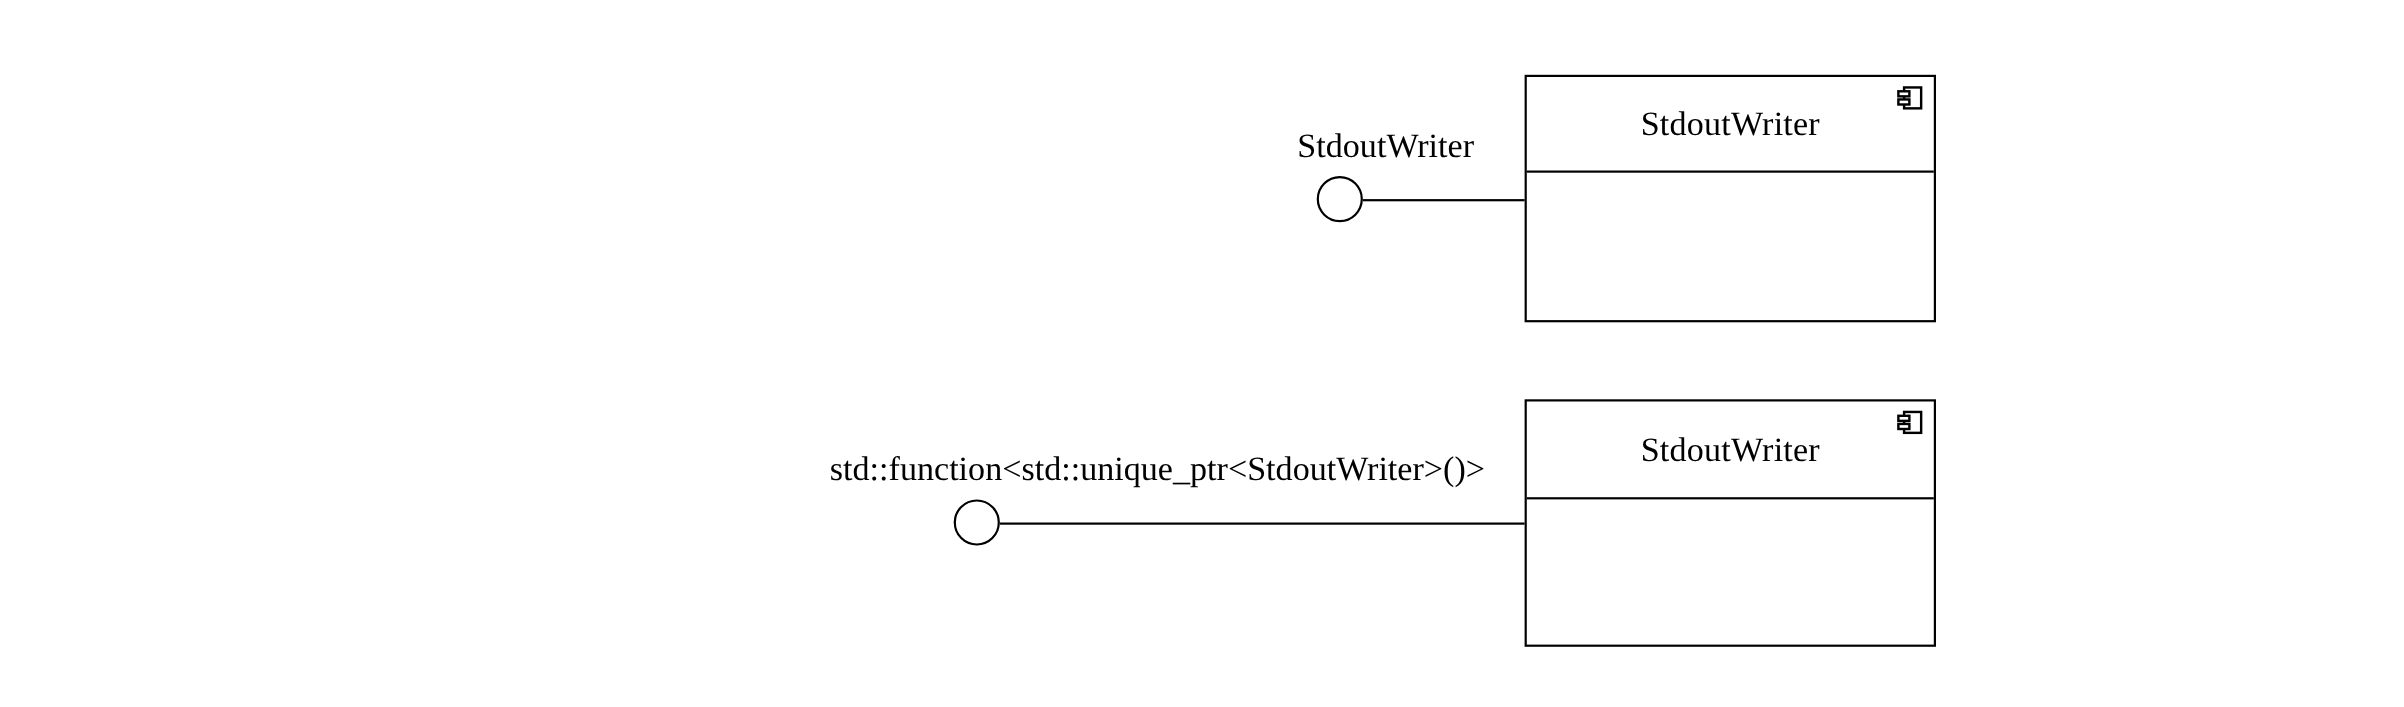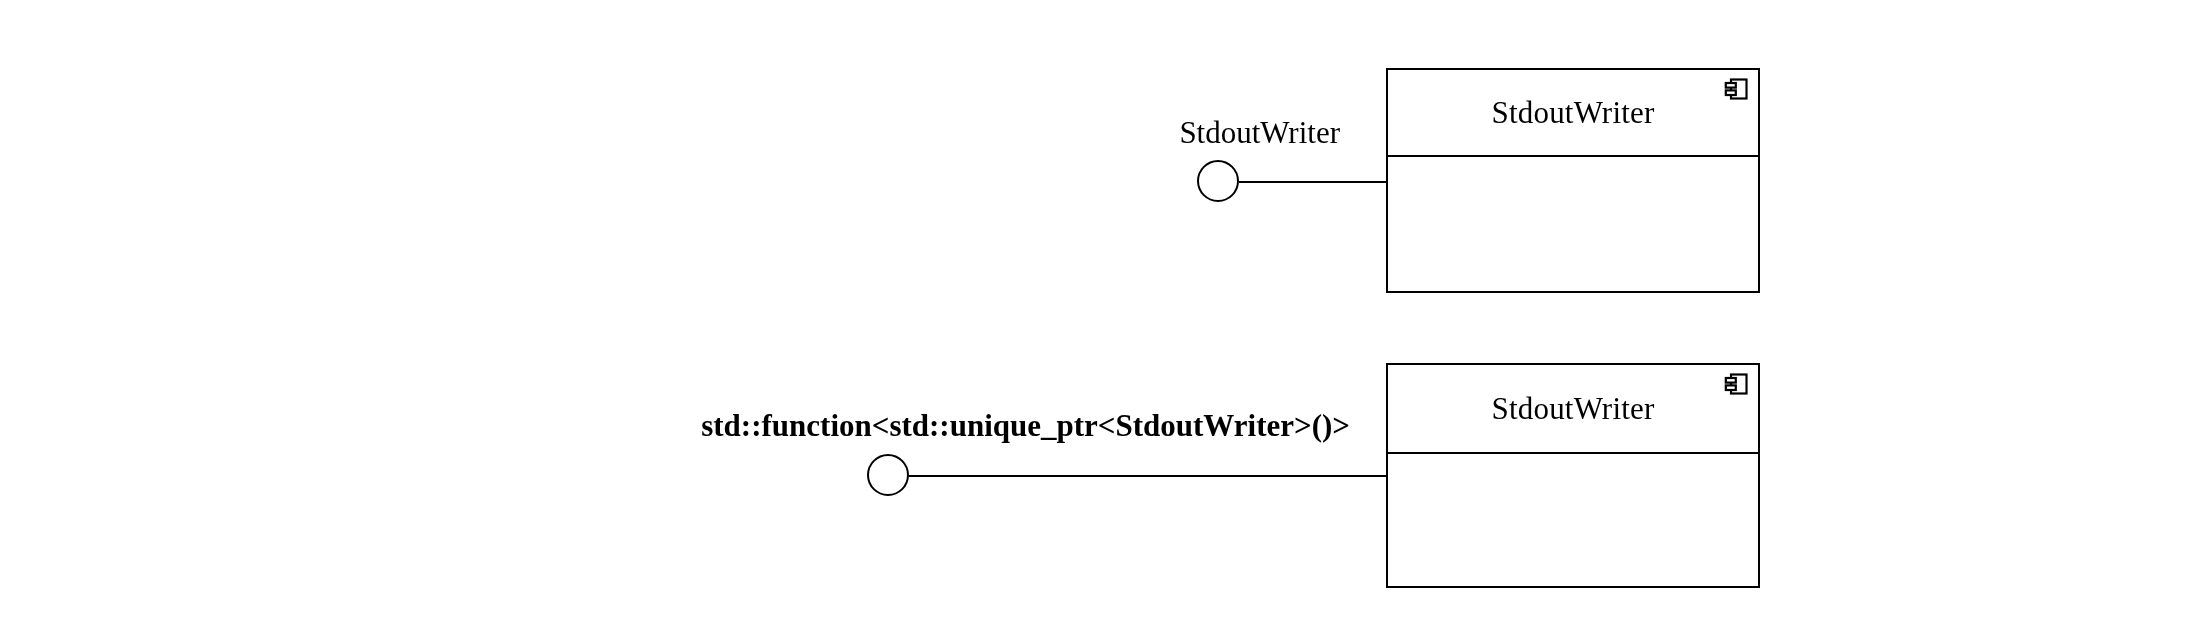--- a/index.html
+++ b/index.html
@@ -106,21 +106,21 @@
       <svg viewBox="0 0 26 26" xmlns="http://www.w3.org/2000/svg">
         <rect x="7" y="3.5" width="15.5" height="19" fill="#ffffff" stroke="#000000" stroke-width="2.2"></rect>
         <rect x="1.8" y="7" width="10" height="4.6" fill="#ffffff" stroke="#000000" stroke-width="2.2"></rect>
         <rect x="1.8" y="14.4" width="10" height="4.6" fill="#ffffff" stroke="#000000" stroke-width="2.2"></rect>
       </svg>
     </span>
 
     <div class="component-body" style="top:87px;"></div>
   </div>
 
-  <div class="interface-label right-aligned" style="left:350px; top:410px; width:1000px;font-weight:bold;">std::function&lt;std::unique_ptr&lt;StdoutWriter&gt;()&gt;</div>
+  <div class="interface-label right-aligned" style="left:350px; top:410px; width:1000px;">std::function&lt;std::unique_ptr&lt;StdoutWriter&gt;()&gt;</div>
 
   <div class="lollipop-circle" style="left:867px; top:454px; width:42px; height:42px;"></div>
 
   <div class="lollipop-line" style="left:909px; top:475px; width:478px;"></div>
 
   <div class="component" style="left:1386px; top:363px; width:374px; height:225px;">
 
     <div class="component-header" style="height:89px;">
       <span class="component-title">StdoutWriter</span>
     </div>

